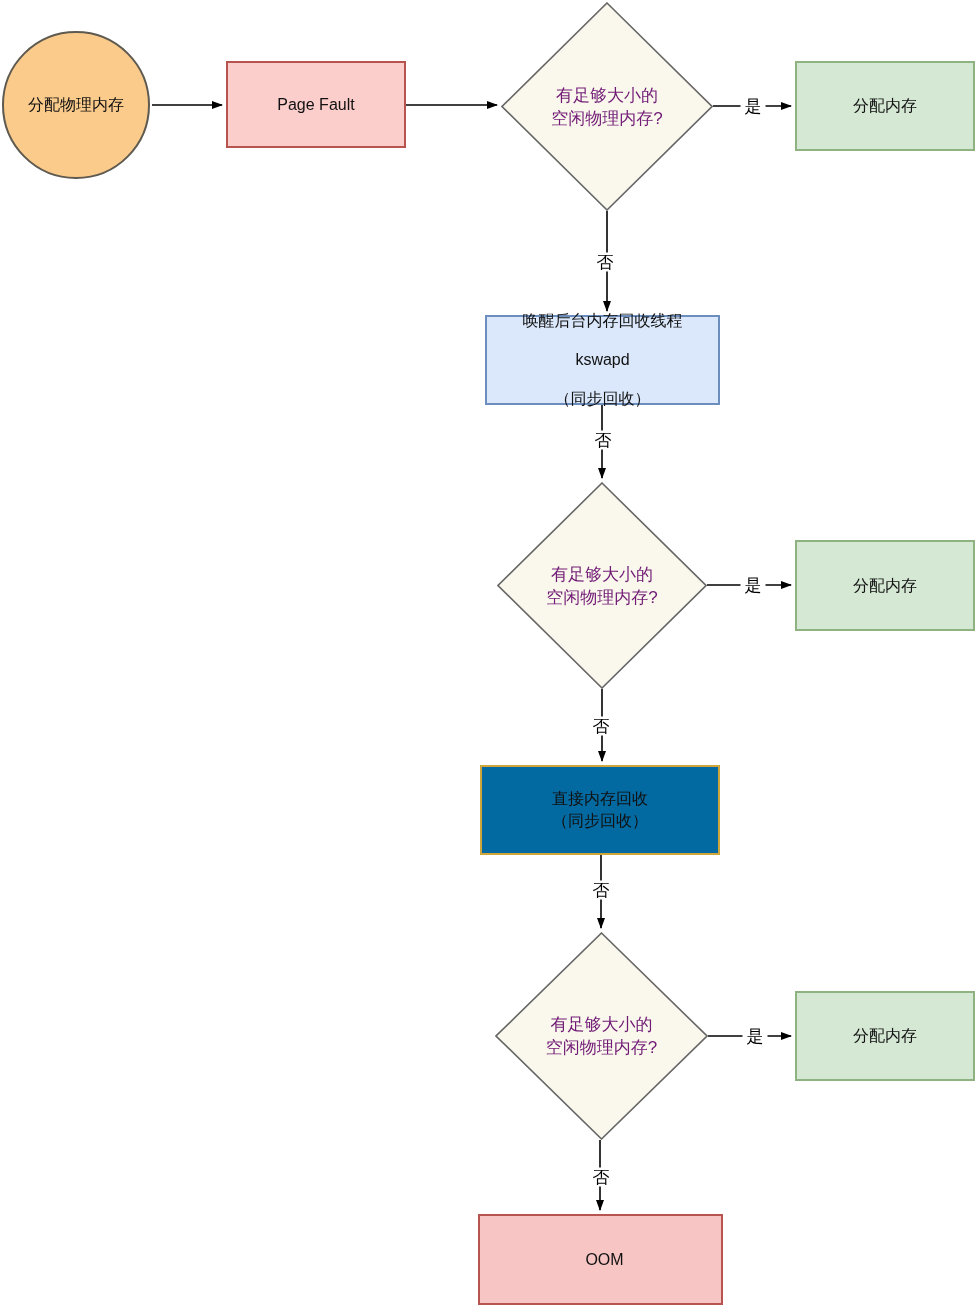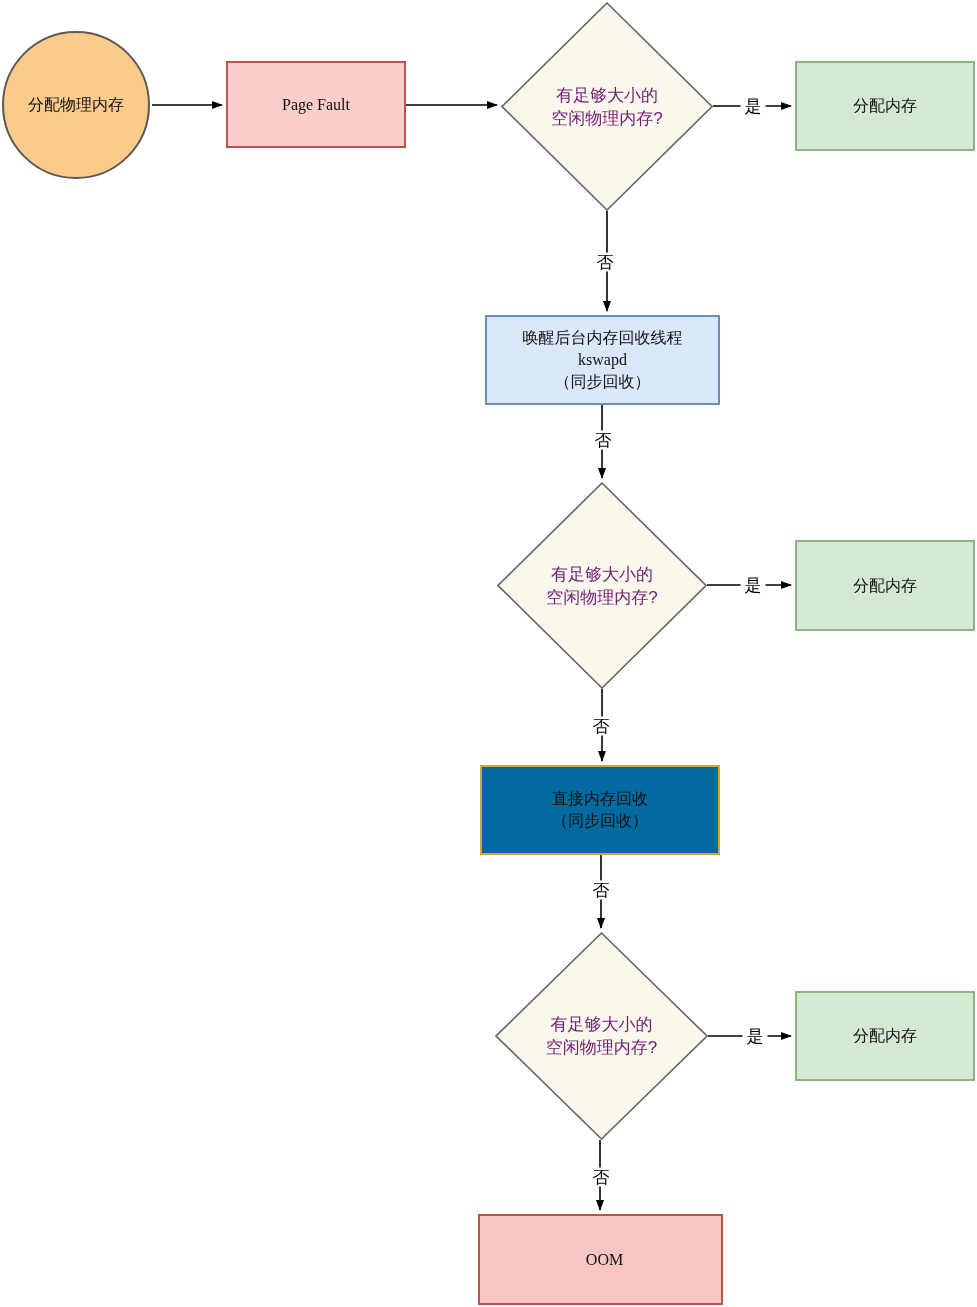--- a/index.html
+++ b/index.html
@@ -24,21 +24,20 @@
   .node {
     position: absolute;
     display: flex;
     flex-direction: column;
     align-items: center;
     justify-content: center;
     text-align: center;
     font-size: 16px;
     line-height: 22px;
     color: #111111;
-    font-family: Liberation Serif, serif;
   }
   .node-rect { border-style: solid; border-width: 2px; }
   .node-circle {
     border-radius: 50%;
     background: #fbcb8c;
     border: 2px solid #5f5a50;
   }
   .node-red    { background: #fccecb; border-color: #b85450; }
   .node-red-dk { background: #f7c6c4; border-color: #b85450; }
   .node-green  { background: #d5e8d4; border-color: #8fb380; }
@@ -108,21 +107,21 @@
     <div class="diamond-label">
       <div>有足够大小的</div>
       <div>空闲物理内存?</div>
     </div>
   </div>
 
   <div class="node node-rect node-green" style="left:795px; top:61px; width:180px; height:90px;">
     <span>分配内存</span>
   </div>
 
-  <div class="node node-rect node-blue" style="left:485px; top:315px; width:235px; height:90px;">
+  <div class="node node-rect node-blue" style="left:485px; top:315px; width:235px; height:90px;gap:17px;">
     <div>唤醒后台内存回收线程</div>
     <div>kswapd</div>
     <div>（同步回收）</div>
   </div>
 
   <div class="diamond-wrap" style="left:497px; top:482px; width:210px; height:207px;">
     <svg width="210" height="207" viewBox="0 0 210 207">
       <polygon points="105,1 209,103.5 105,206 1,103.5" fill="#faf8ec" stroke="#666666" stroke-width="1.6"></polygon>
     </svg>
     <div class="diamond-label">

